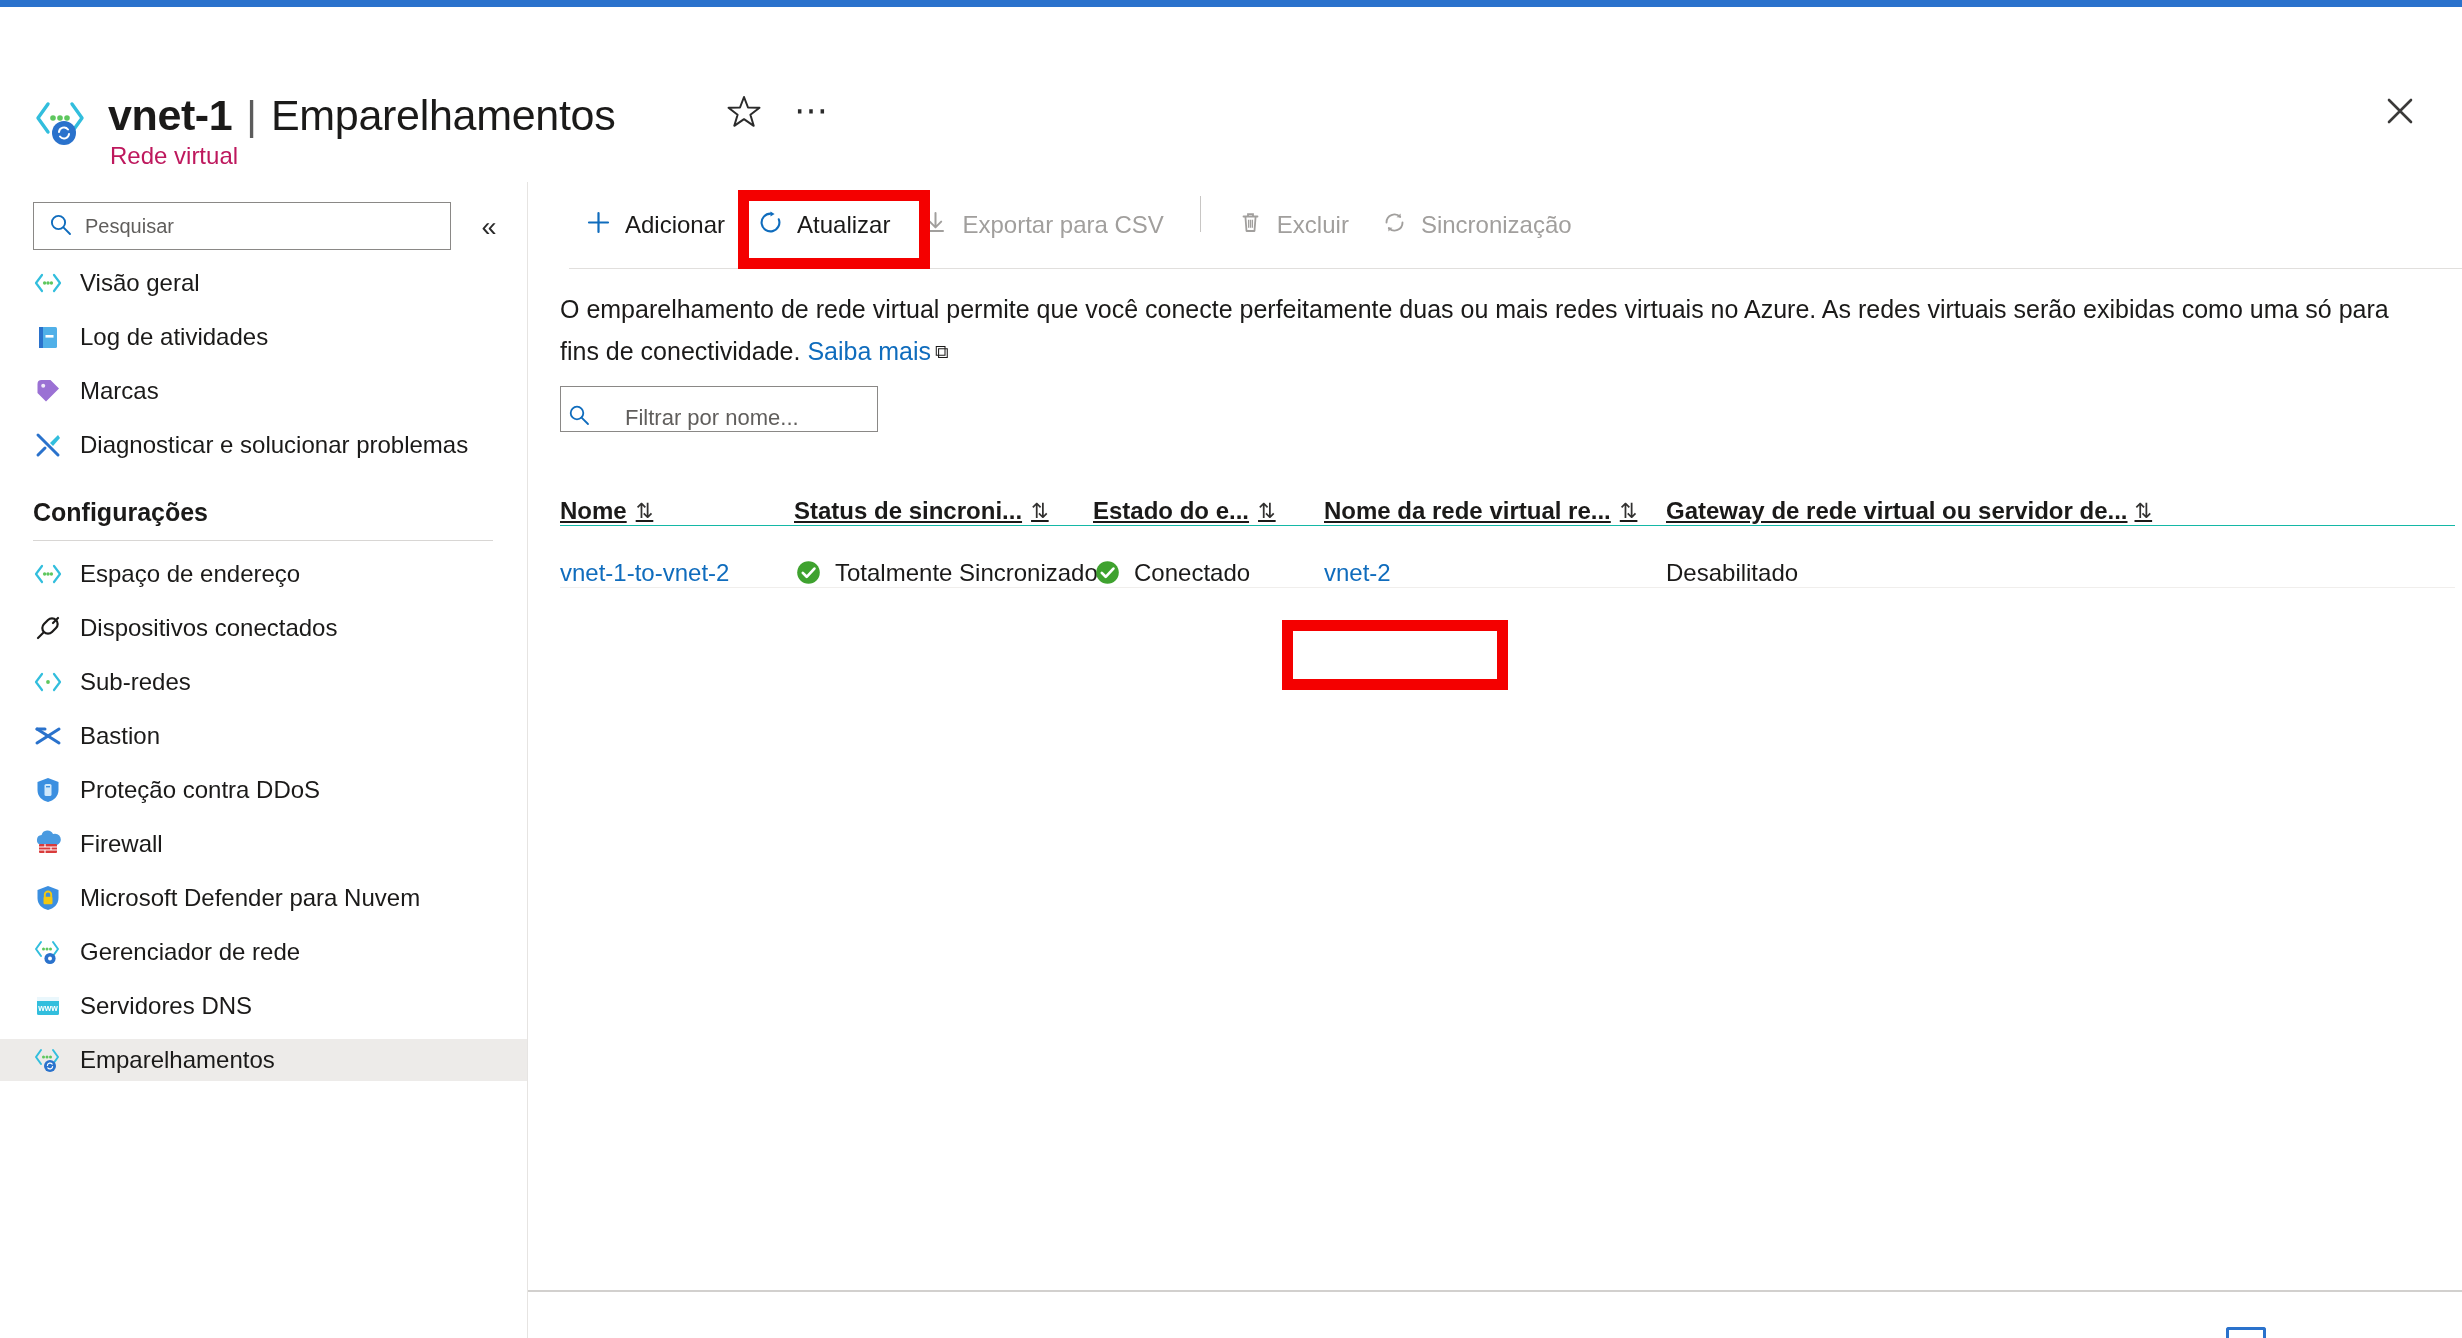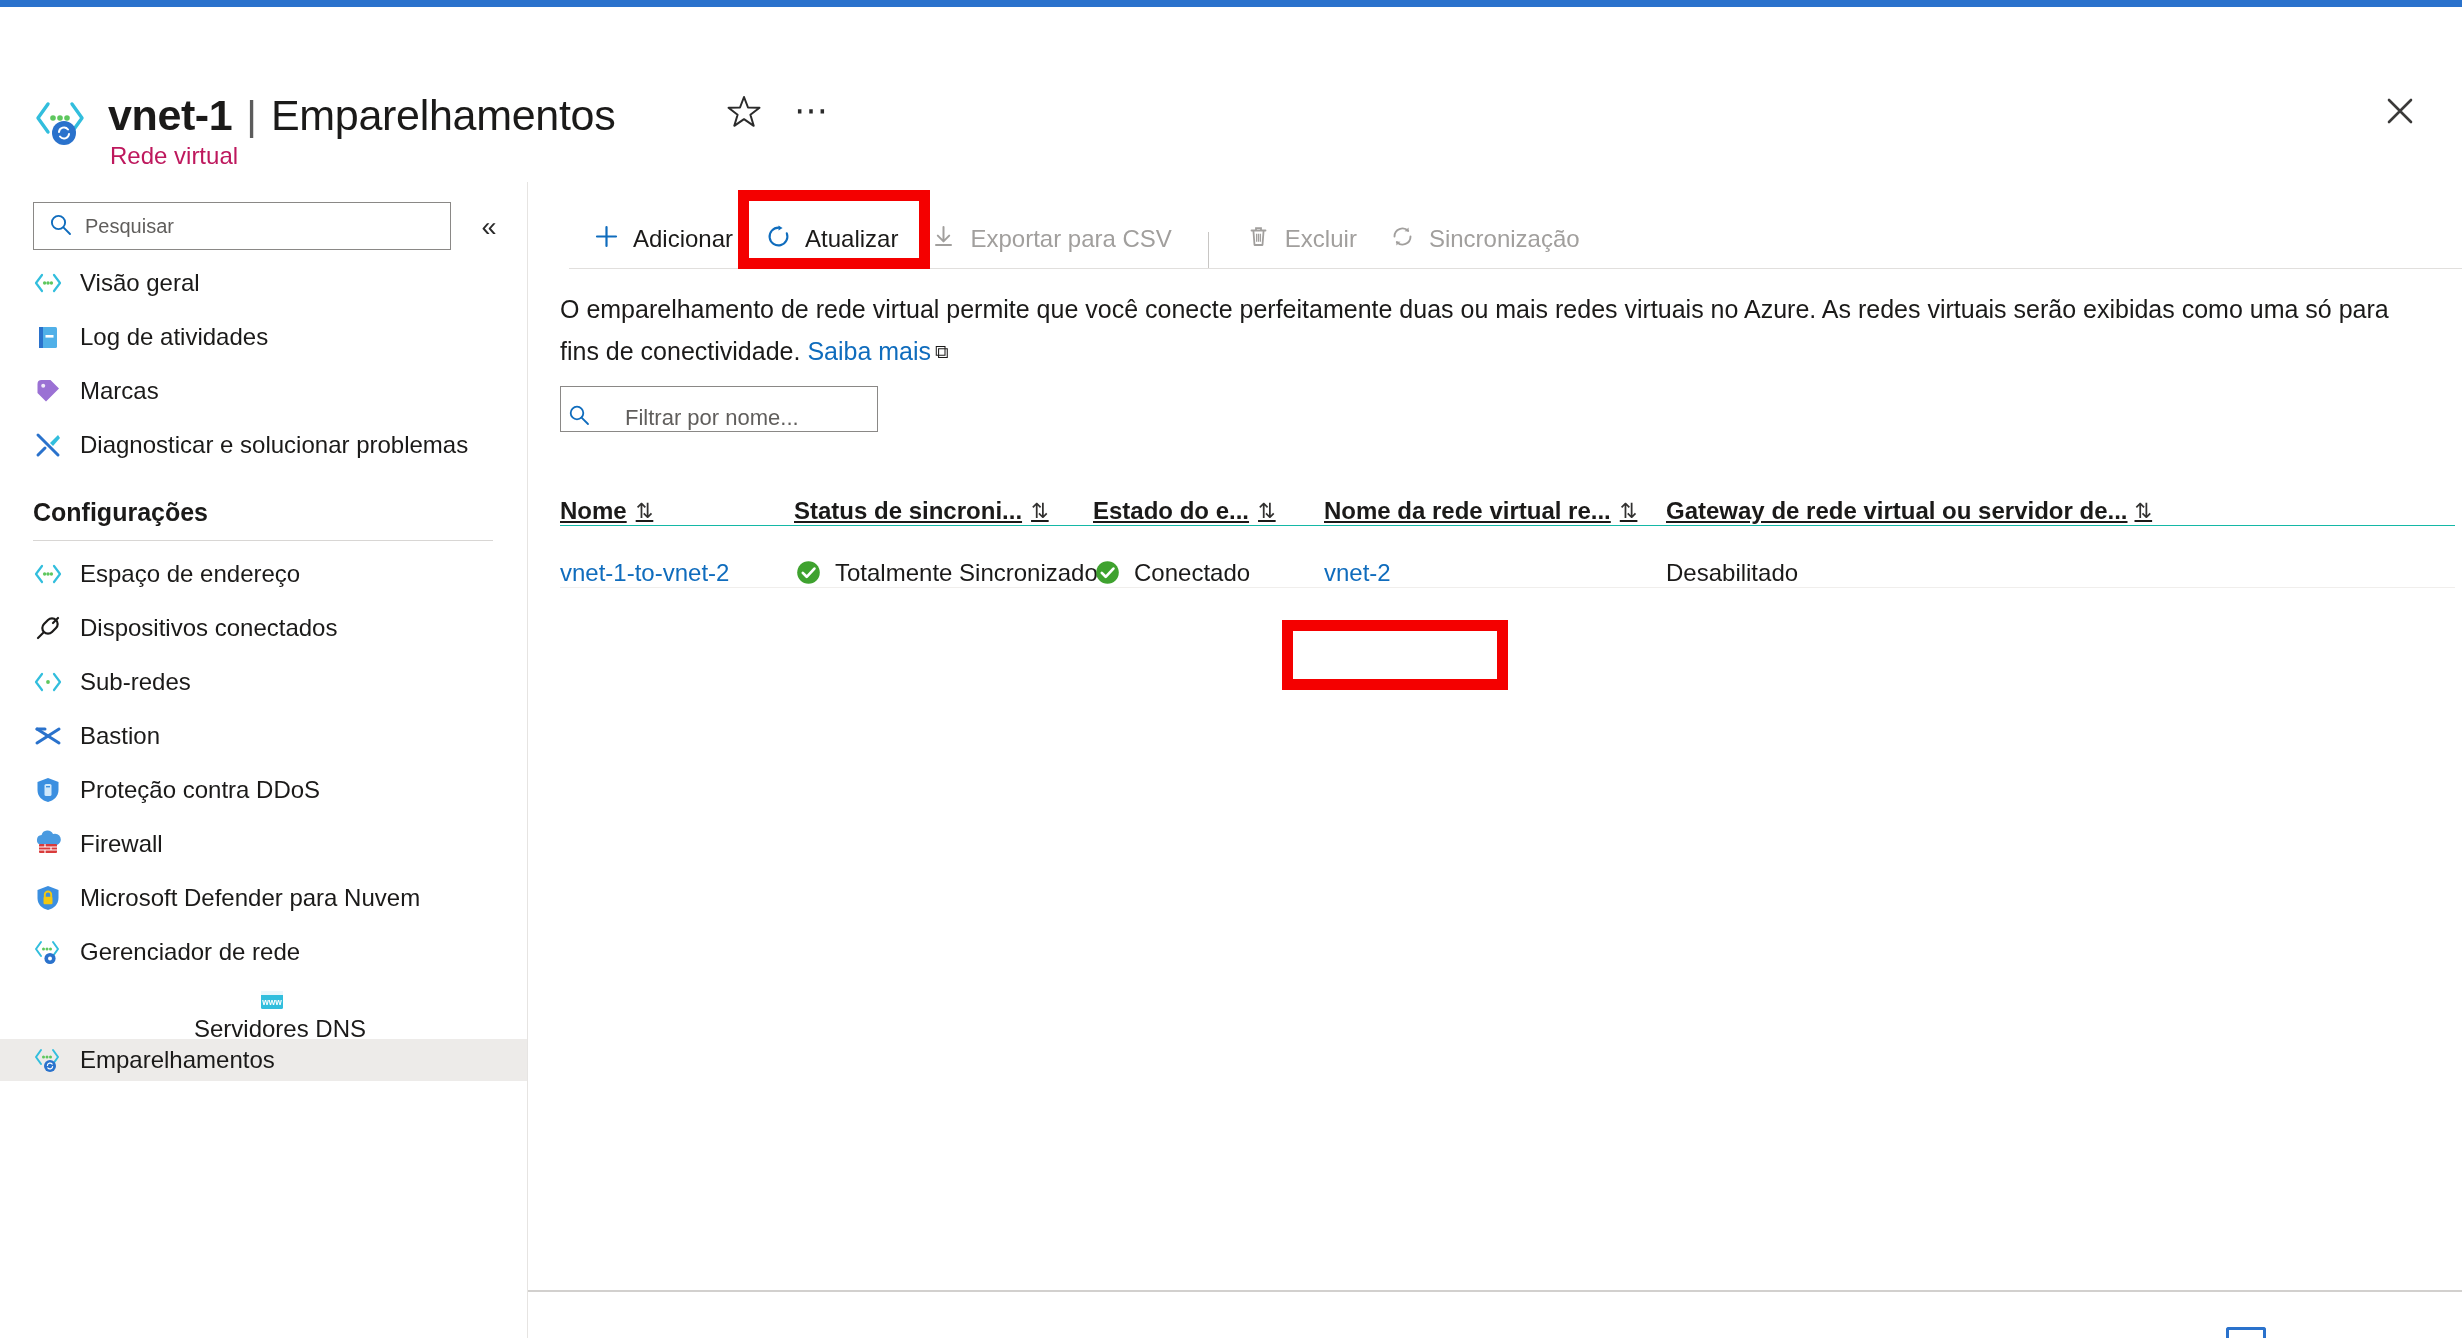--- a/index.html
+++ b/index.html
@@ -117,22 +117,22 @@
     width: 1px; height: 1156px; background: #e6e4e2;
   }
 
   
   .main {
     position: absolute; left: 528px; top: 182px;
     width: 1934px; height: 1156px;
     background: #ffffff;
   }
   .cmdbar {
-    position: absolute; left: 8px; top: 14px;
-    height: 72px; display: flex; align-items: flex-end; padding-left: 41px;
+    position: absolute; left: 0; top: 14px;
+    height: 72px; display: flex; align-items: flex-start; padding-left: 41px;
   }
   .cmd {
     display: flex; align-items: center; gap: 13px;
     height: 58px; padding: 0 16px;
     background: none; border: none; cursor: pointer;
     font-family: "Liberation Sans", sans-serif;
     font-size: 24px; color: #1b1a19; white-space: nowrap;
   }
   .cmd.disabled { color: #a19f9d; cursor: default; }
   .cmd-sep {
@@ -415,21 +415,21 @@
             <circle cx="10.5" cy="12" r="1.5" fill="#5ec75e"></circle>
             <circle cx="14" cy="12" r="1.5" fill="#5ec75e"></circle>
             <circle cx="17.5" cy="12" r="1.5" fill="#5ec75e"></circle>
             <circle cx="17" cy="21.5" r="5.6" fill="#2a72cc"></circle>
             <circle cx="17" cy="21.5" r="2" fill="#fff"></circle>
           </svg>
         </span>
         <span class="nav-lbl">Gerenciador de rede</span>
       </div>
 
-      <div class="nav-item" style="margin-bottom:12px;flex-direction:column;">
+      <div class="nav-item" style="margin-bottom:12px;">
         <span class="nav-ico">
           <svg width="30" height="30" viewBox="0 0 30 30">
             <rect x="4" y="6" width="22" height="18" rx="1.5" fill="#32bedd"></rect>
             <rect x="4" y="6" width="22" height="4" fill="#eaf7fc"></rect>
             <text x="15" y="20" font-family="Liberation Sans, sans-serif" font-size="8.4" font-weight="700" fill="#ffffff" text-anchor="middle">www</text>
           </svg>
         </span>
         <span class="nav-lbl">Servidores DNS</span>
       </div>
 

